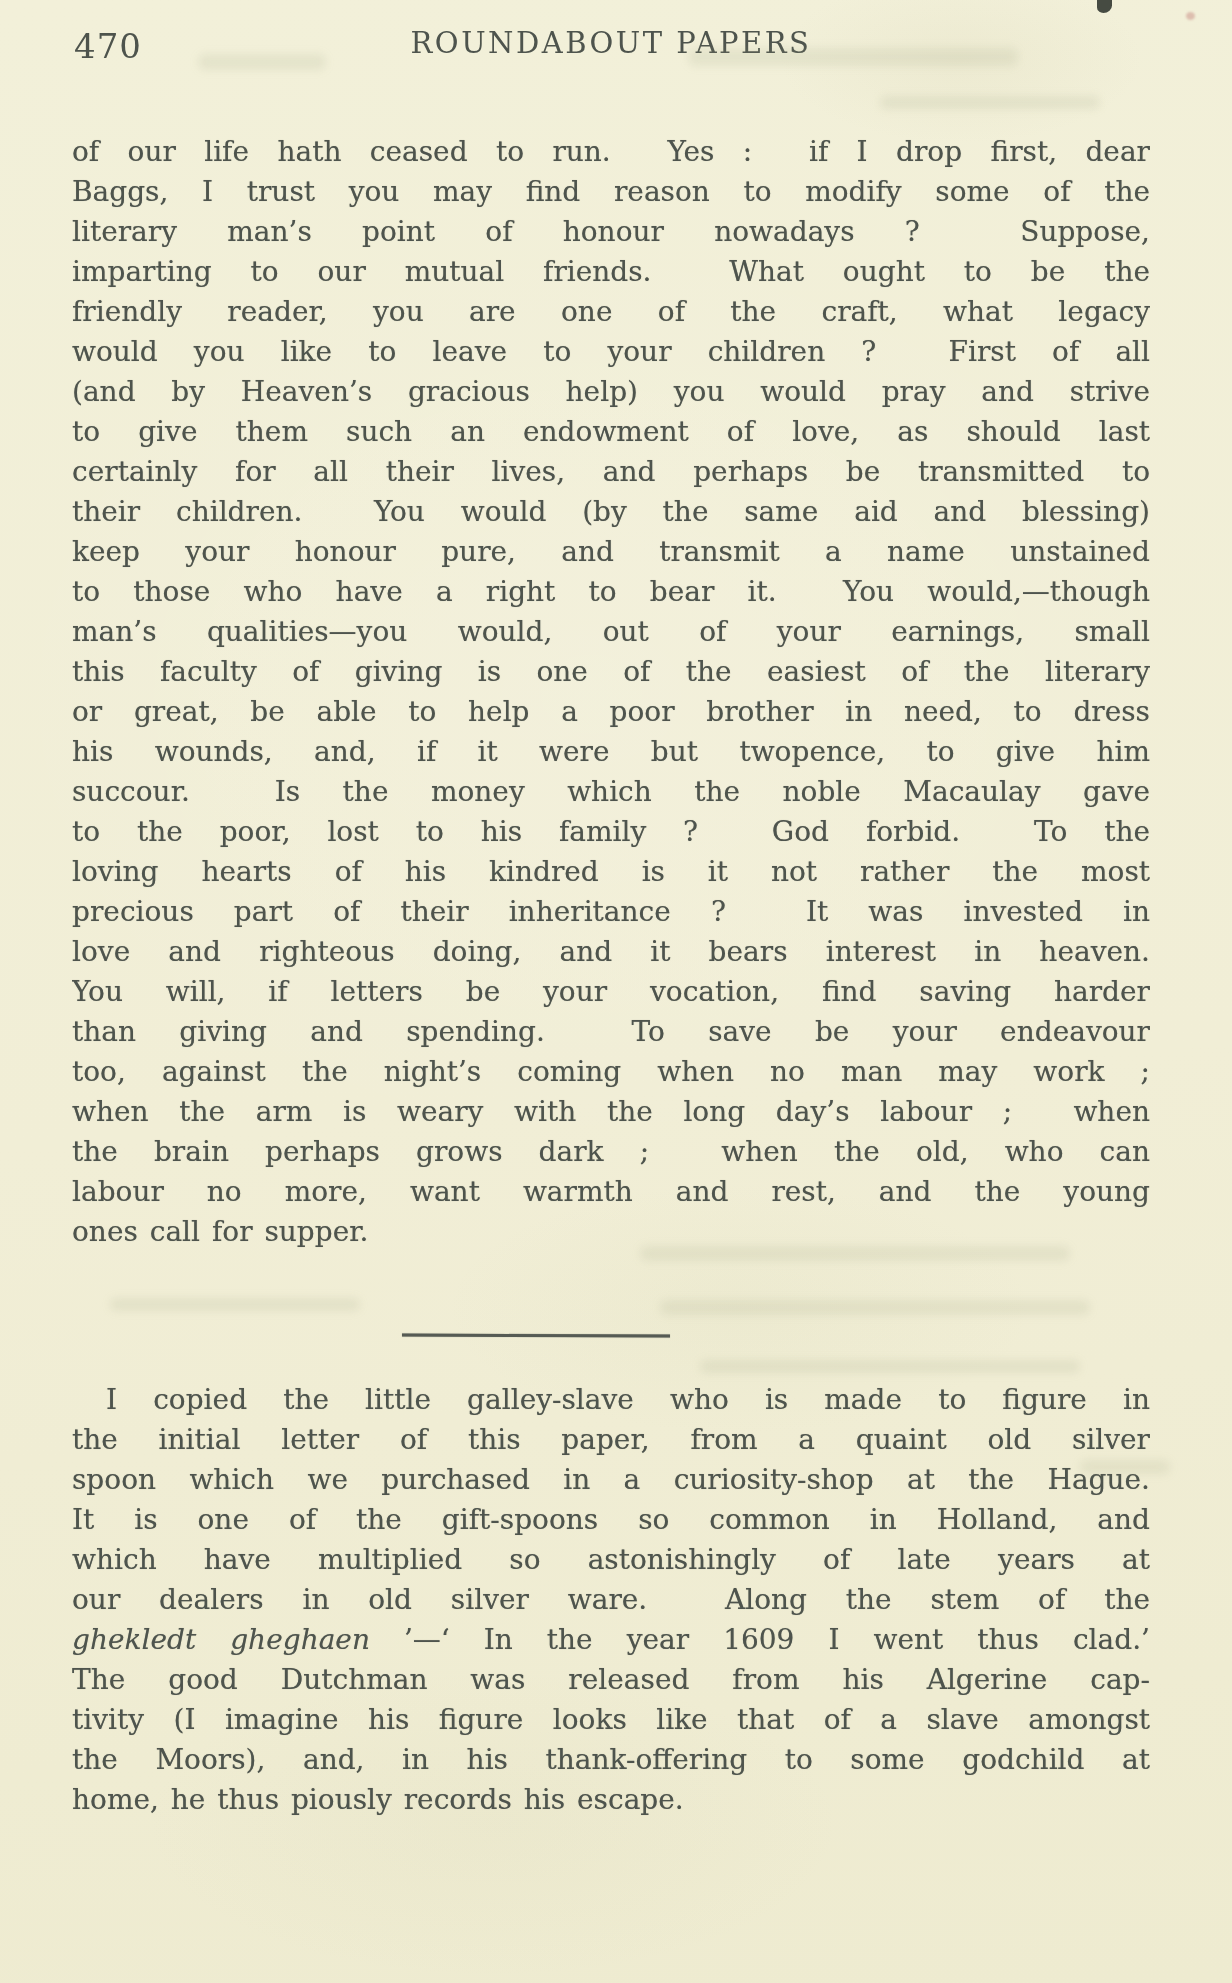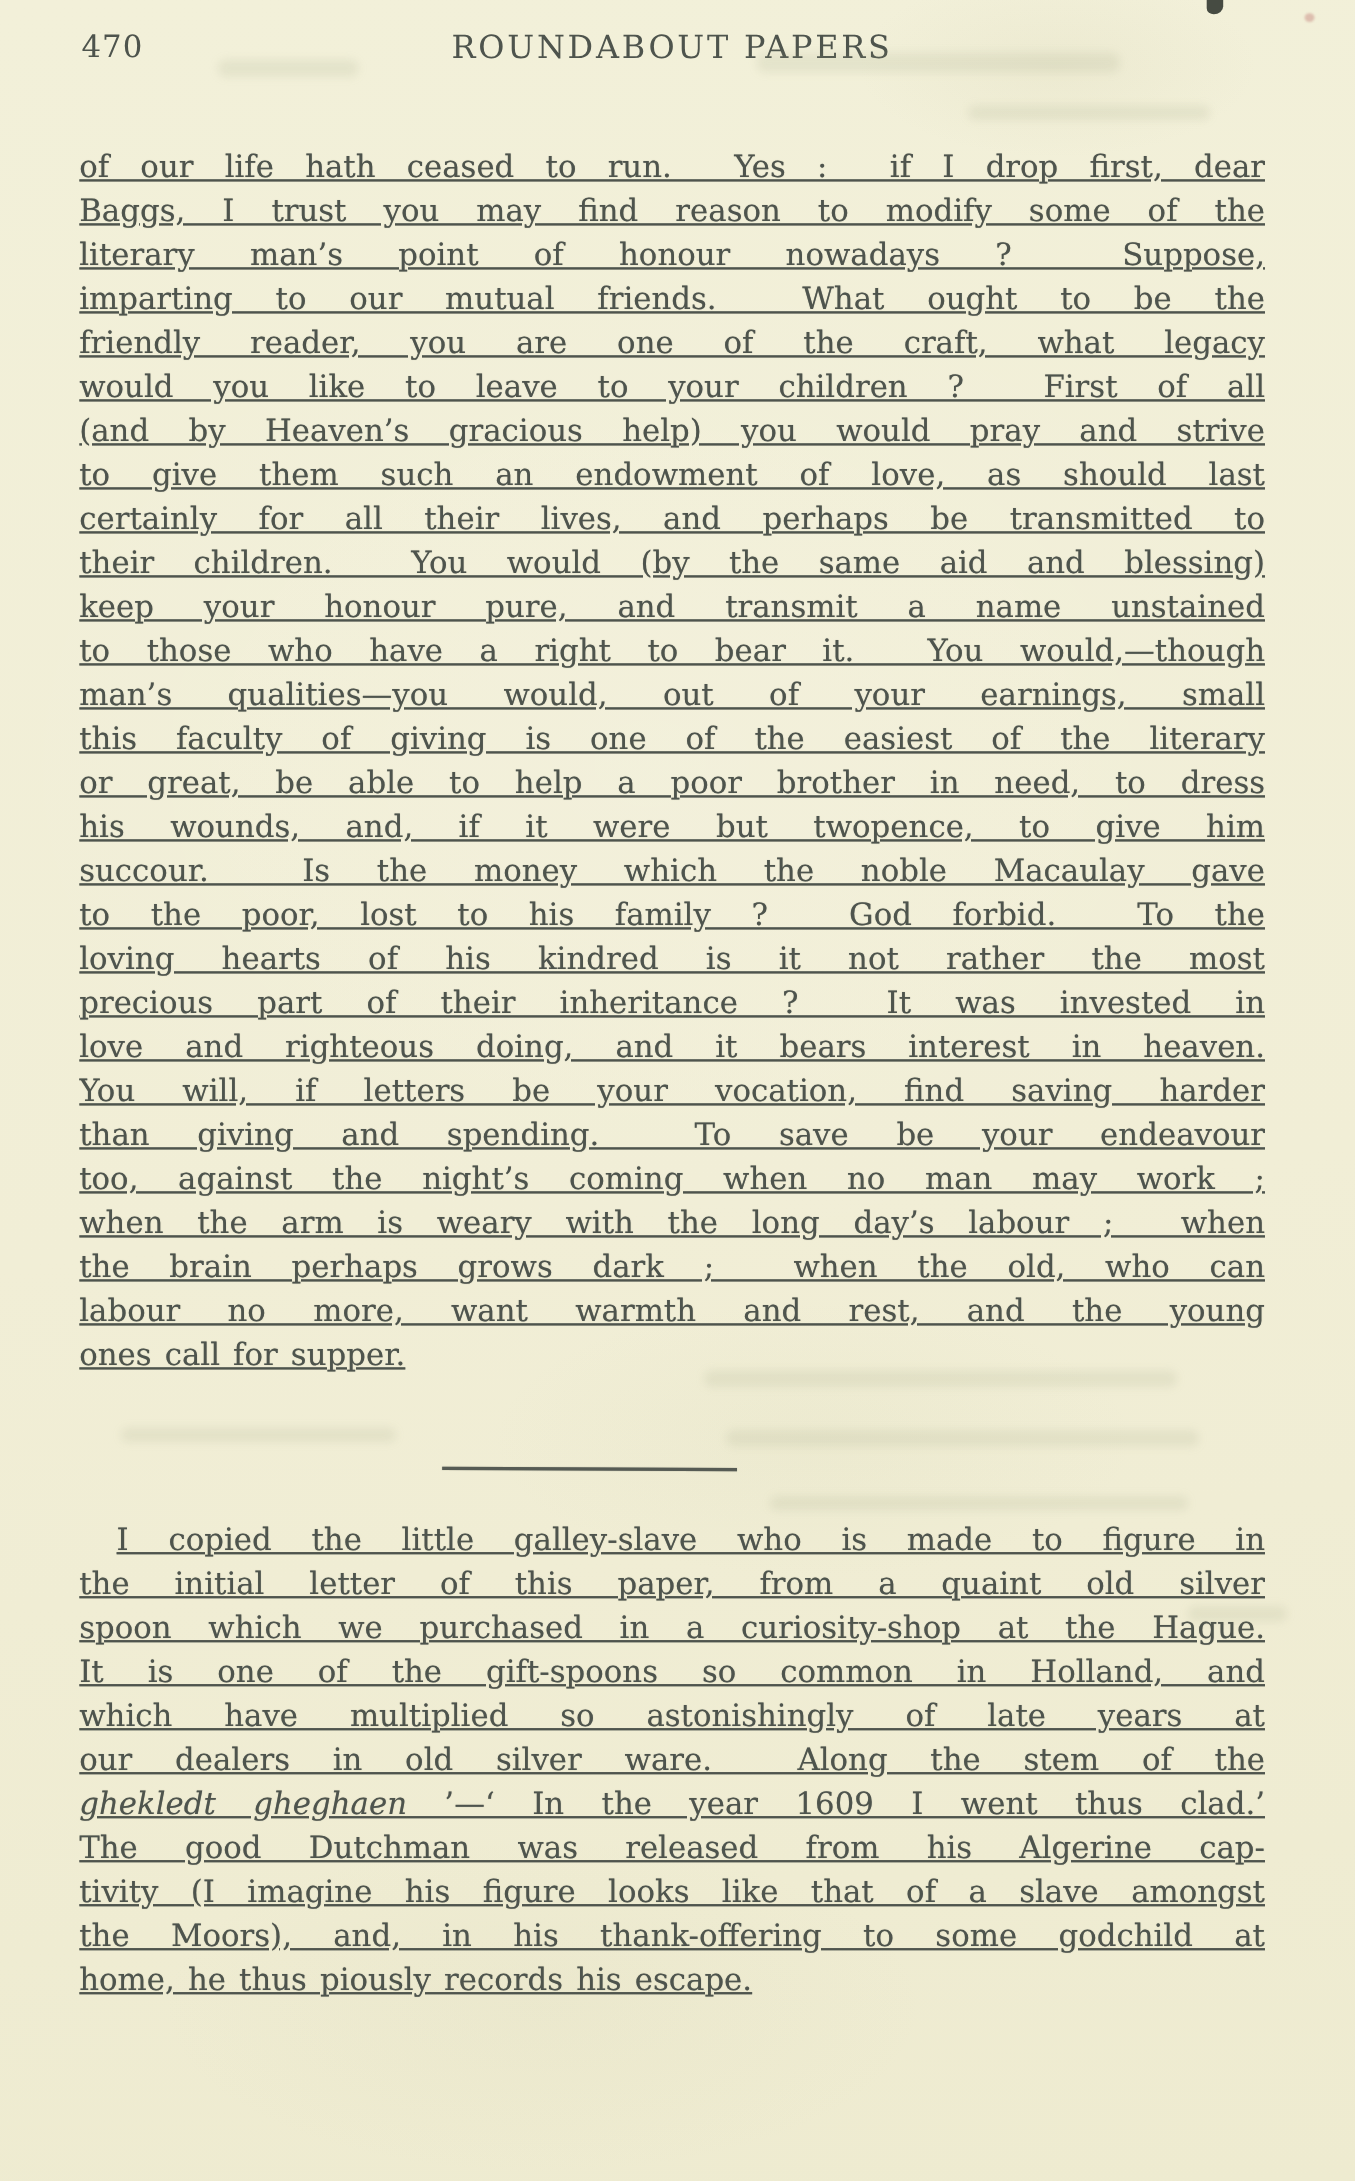--- a/index.html
+++ b/index.html
@@ -37,21 +37,21 @@
     top: 26px;
     left: 72px;
     width: 1078px;
     height: 42px;
     text-align: center;
   }
   .page-number {
     position: absolute;
     left: 2px;
     top: 0;
-    font-size: 28px;
+    font-size: 34px;
     letter-spacing: 1px;
   }
   .running-title {
     display: inline-block;
     font-size: 29px;
     letter-spacing: 2.5px;
   }
   .para {
     position: absolute;
     left: 72px;
@@ -63,21 +63,20 @@
   }
   .para-1 { top: 132px; }
   .para-2 { top: 1380px; }
   .para-2 .line:first-child { text-indent: 34px; }
   .line {
     text-align: justify;
     text-align-last: justify;
     white-space: pre-wrap;
     height: 40px;
     overflow: hidden;
-    text-decoration: underline;
   }
   .line-last {
     text-align-last: left;
   }
   .italic { font-style: italic; }
   .divider {
     position: absolute;
     top: 1334px;
     left: 402px;
     width: 268px;

